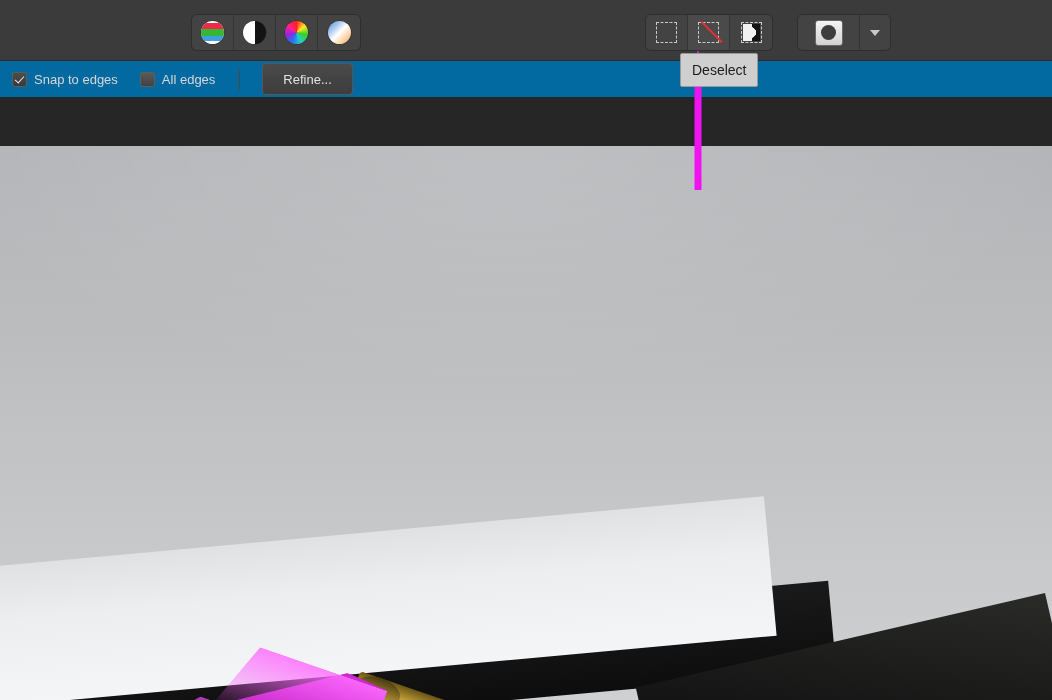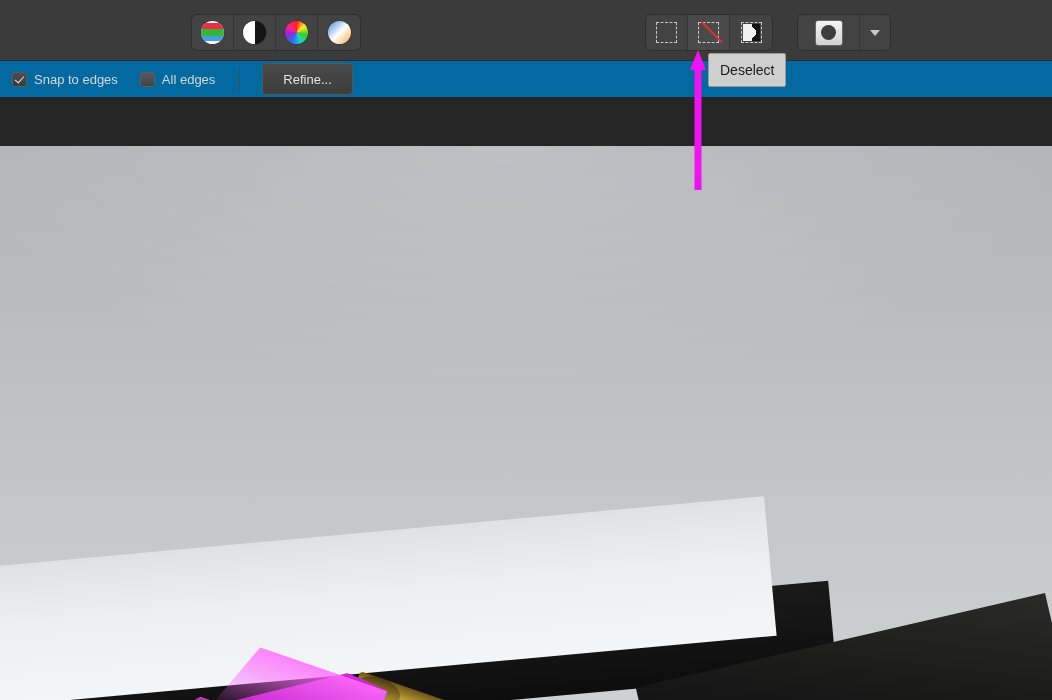--- a/index.html
+++ b/index.html
@@ -340,21 +340,21 @@
   .arrow {
     position: absolute;
     left: 690px;
     top: 48px;
     width: 16px;
     height: 142px;
     pointer-events: none;
   }
   .tooltip {
     position: absolute;
-    left: 708px; top: 53px;
+    left: 680px; top: 53px;
     height: 25px;
     padding: 16px 11px;
     background: #cfcfcf;
     border: 1px solid #9a9a9a;
     border-radius: 2px;
     color: #1b1b1b;
     font-size: 14px;
     display: flex;
     align-items: center;
     box-sizing: border-box;

